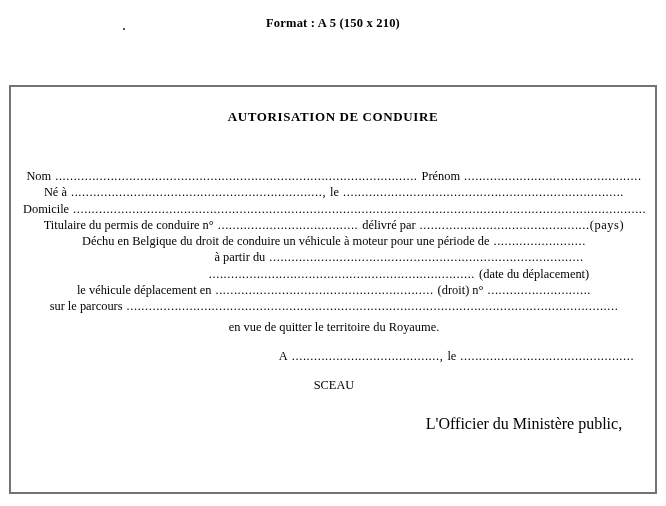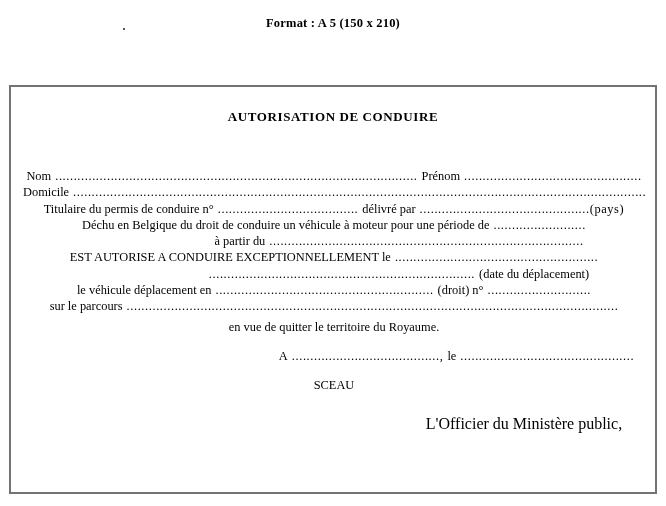--- a/index.html
+++ b/index.html
@@ -109,40 +109,40 @@
   <div class="card">
 
     <div class="doc-title">AUTORISATION DE CONDUIRE</div>
 
     <div class="lines">
 
       <div class="line">
         <span>Nom</span><span class="gap-sm"></span><span class="dots">..................................................................................................</span><span class="gap-sm"></span><span>Prénom</span><span class="gap-sm"></span><span class="dots">................................................</span>
       </div>
 
+      <div class="line">
+        <span>Né à</span><span class="gap-sm"></span><span class="dots">....................................................................,</span><span class="gap-sm"></span><span>le</span><span class="gap-sm"></span><span class="dots">............................................................................</span>
+      </div>
 
       <div class="line">
         <span>Domicile</span><span class="gap-sm"></span><span class="dots">...............................................................................................................................................................</span>
       </div>
 
       <div class="line">
         <span>Titulaire du permis de conduire n°</span><span class="gap-sm"></span><span class="dots">......................................</span><span class="gap-sm"></span><span>délivré par</span><span class="gap-sm"></span><span class="dots">..............................................(pays)</span>
       </div>
 
       <div class="line">
         <span>Déchu en Belgique du droit de conduire un véhicule à moteur pour une période de</span><span class="gap-sm"></span><span class="dots">.........................</span>
       </div>
 
       <div class="line indent-a">
         <span>à partir du</span><span class="gap-sm"></span><span class="dots">.....................................................................................</span>
       </div>
 
-      <div class="line">
-        <span>EST AUTORISE A CONDUIRE EXCEPTIONNELLEMENT le</span><span class="gap-sm"></span><span class="dots">.......................................................</span>
-      </div>
 
       <div class="line indent-a">
         <span class="dots">........................................................................</span><span class="gap-sm"></span><span>(date du déplacement)</span>
       </div>
 
       <div class="line">
         <span>le véhicule déplacement en</span><span class="gap-sm"></span><span class="dots">...........................................................</span><span class="gap-sm"></span><span>(droit) n°</span><span class="gap-sm"></span><span class="dots">............................</span>
       </div>
 
       <div class="line">

